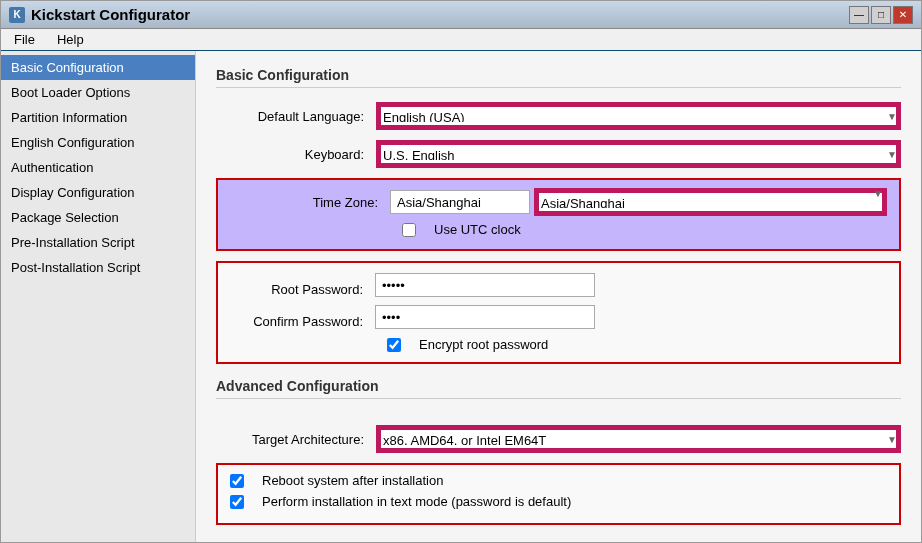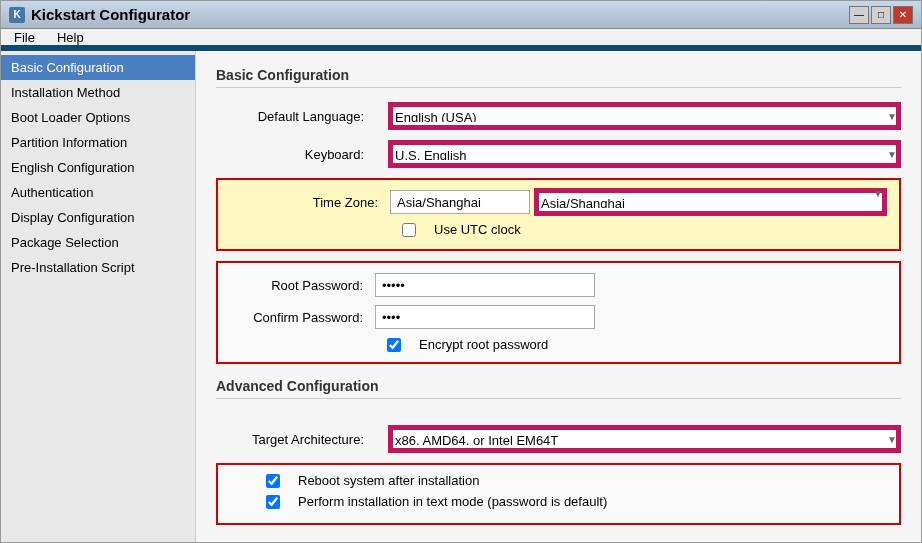--- a/index.html
+++ b/index.html
@@ -75,21 +75,21 @@
     .title-btn.close {
       background: #c0392b;
       color: white;
     }
 
     .menu-bar {
       background: #f0f0f0;
       padding: 2px 4px;
       display: flex;
       gap: 4px;
-      border-bottom: 6px solid #0c4a6e;
+      border-bottom: 1px solid #0c4a6e;
       height: 22px;
       align-items: center;
     }
 
     .menu-item {
       padding: 2px 8px;
       font-size: 13px;
       cursor: pointer;
       border: 1px solid transparent;
     }
@@ -133,21 +133,20 @@
       color: #333;
       margin-bottom: 14px;
       padding-bottom: 4px;
       border-bottom: 1px solid #ccc;
     }
 
     .form-row {
       display: flex;
       align-items: center;
       margin-bottom: 10px;
-      gap: 12px;
     }
 
     .form-label {
       width: 160px;
       text-align: right;
       padding-right: 12px;
       font-size: 13px;
       flex-shrink: 0;
     }
 
@@ -178,21 +177,21 @@
       right: 4px;
       pointer-events: none;
       font-size: 10px;
       color: #666;
     }
 
     .highlighted-box {
       border: 2px solid #cc0000;
       padding: 8px 12px;
       margin-bottom: 10px;
-      background: #fef9c3;
+      background: #c4b5fd;
     }
 
     .timezone-row {
       display: flex;
       align-items: center;
       margin-bottom: 6px;
     }
 
     .timezone-label {
       width: 160px;
@@ -226,21 +225,21 @@
 
     .password-box {
       border: 2px solid #cc0000;
       padding: 10px 12px;
       background: #f9f9f9;
       margin-bottom: 14px;
     }
 
     .password-row {
       display: flex;
-      align-items: center;
+      align-items: flex-end;
       margin-bottom: 8px;
     }
 
     .password-label {
       width: 145px;
       text-align: right;
       padding-right: 12px;
       font-size: 13px;
       flex-shrink: 0;
     }
@@ -270,21 +269,20 @@
     .advanced-box {
       border: 2px solid #cc0000;
       padding: 8px 12px;
       background: #f9f9f9;
       margin-top: 8px;
     }
 
     .advanced-check-row {
       display: flex;
       margin-bottom: 6px;
-      margin-left: 36px;
     }
 
     input[type="checkbox"] {
       cursor: pointer;
       width: 14px;
       height: 14px;
     }
   </style>
 </head>
 <body>
@@ -310,42 +308,42 @@
     <div class="menu-item">Help</div>
   </div>
 
   <div class="main-content">
 
     <div class="sidebar">
       <div class="sidebar-item active">
         <span>Basic Configuration</span>
       </div>
       <div class="sidebar-item">
-        <span>Installation Method</span>
-      </div>
-      <div class="sidebar-item">
         <span>Boot Loader Options</span>
       </div>
       <div class="sidebar-item">
         <span>Partition Information</span>
       </div>
       <div class="sidebar-item">
         <span>English Configuration</span>
       </div>
       <div class="sidebar-item">
         <span>Authentication</span>
       </div>
       <div class="sidebar-item">
         <span>Display Configuration</span>
       </div>
       <div class="sidebar-item">
         <span>Package Selection</span>
       </div>
       <div class="sidebar-item">
         <span>Pre-Installation Script</span>
+      </div>
+      <div class="sidebar-item">
+        <span>Post-Installation Script</span>
       </div>
     </div>
 
     <div class="content-area">
 
       <div class="section-title">Basic Configuration</div>
 
       <div class="form-row">
         <div class="form-label">Default Language:</div>
         <div class="form-control">

